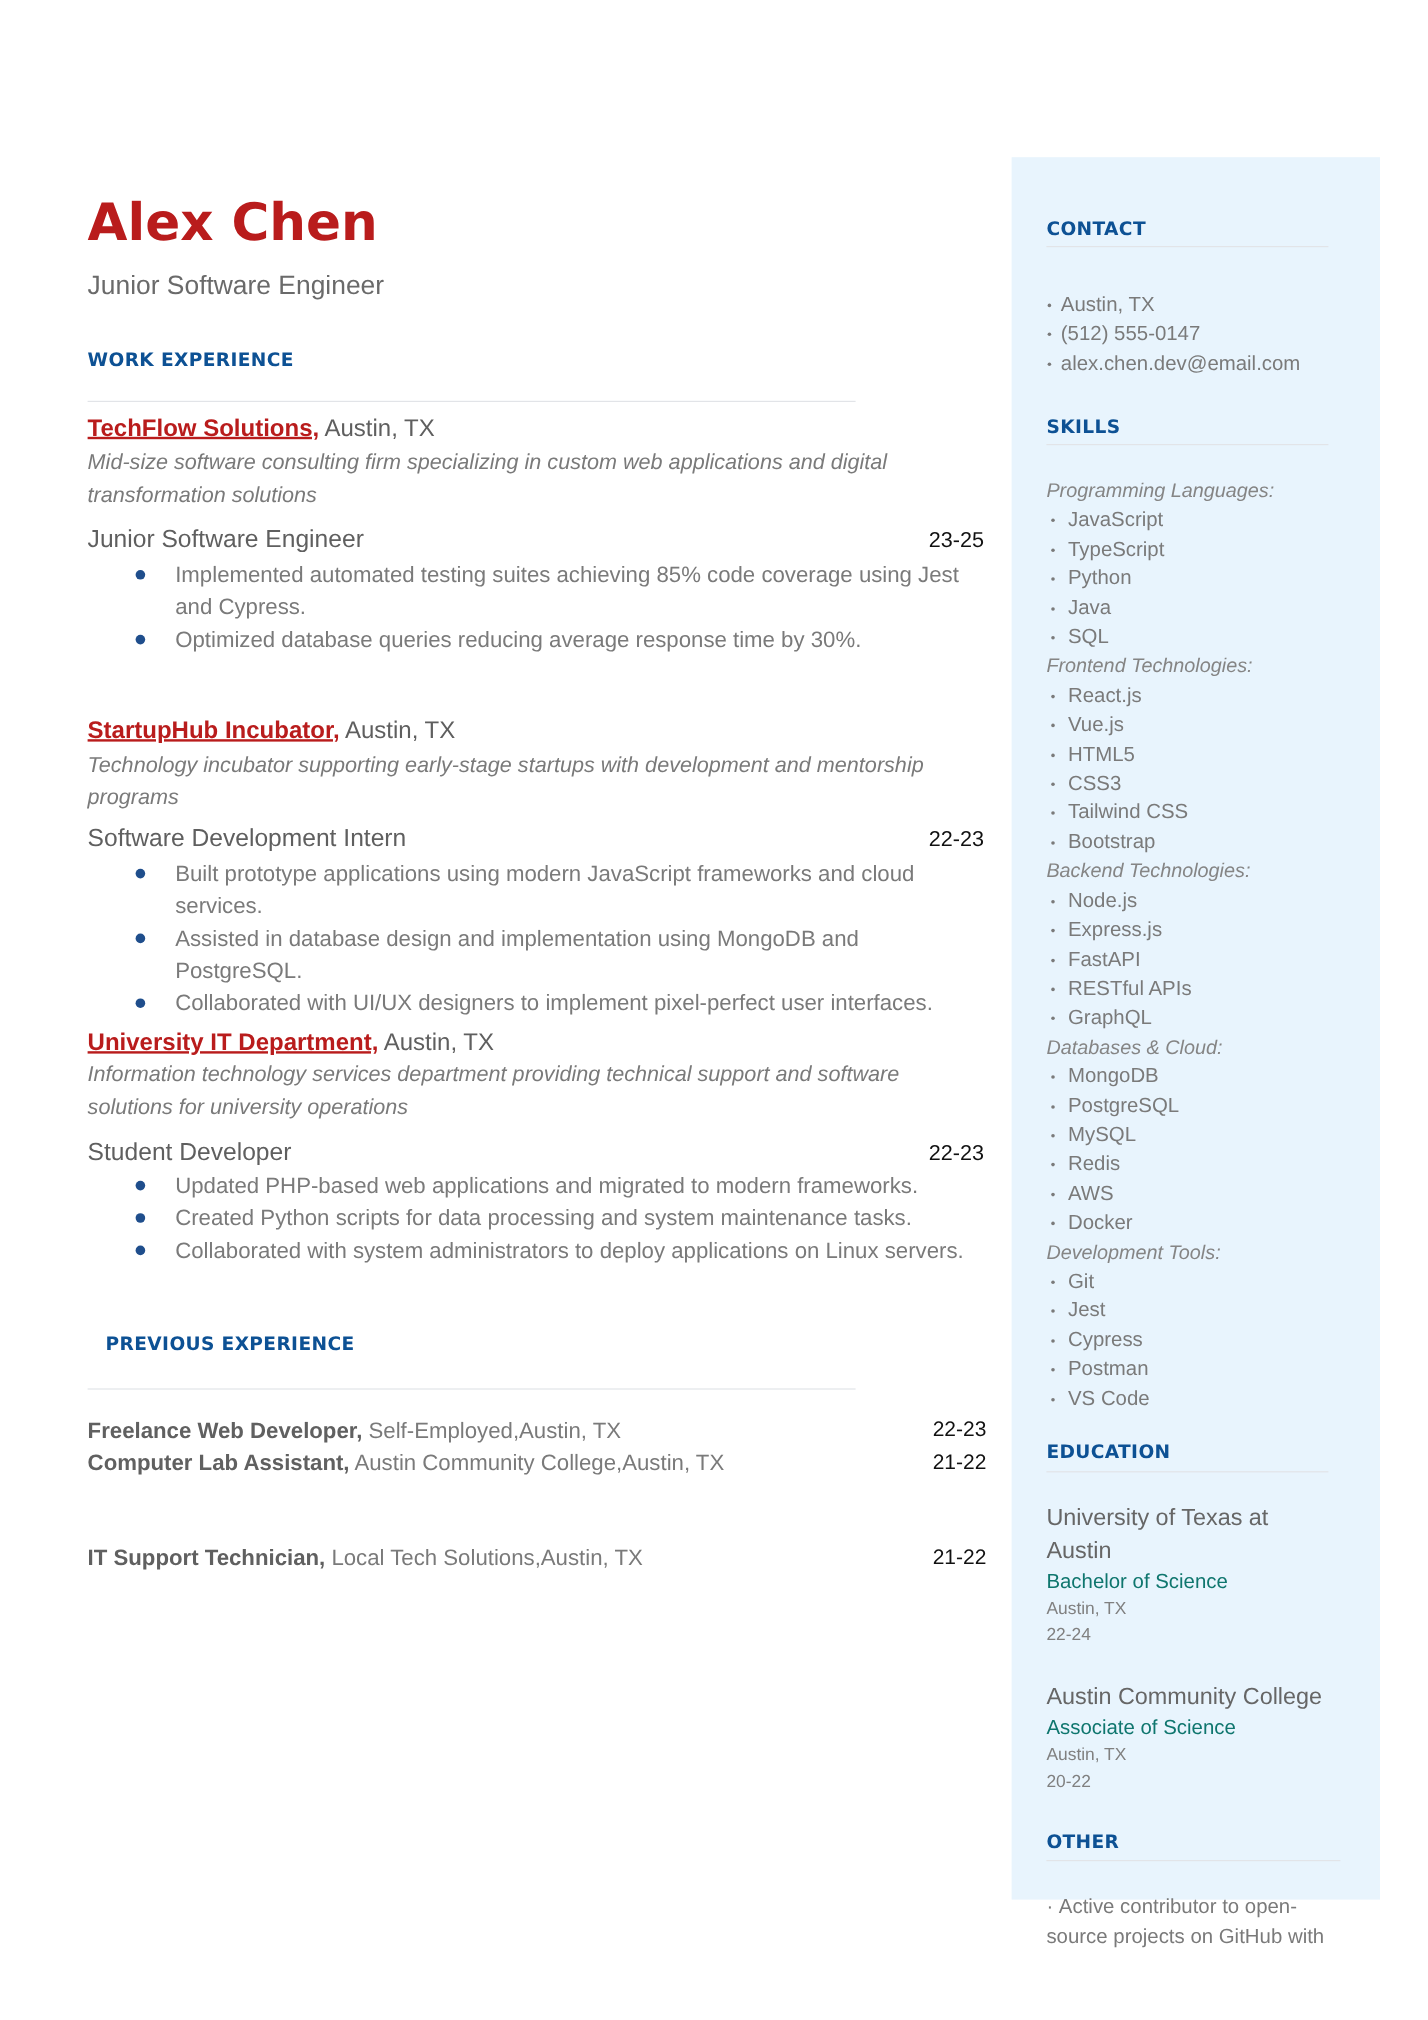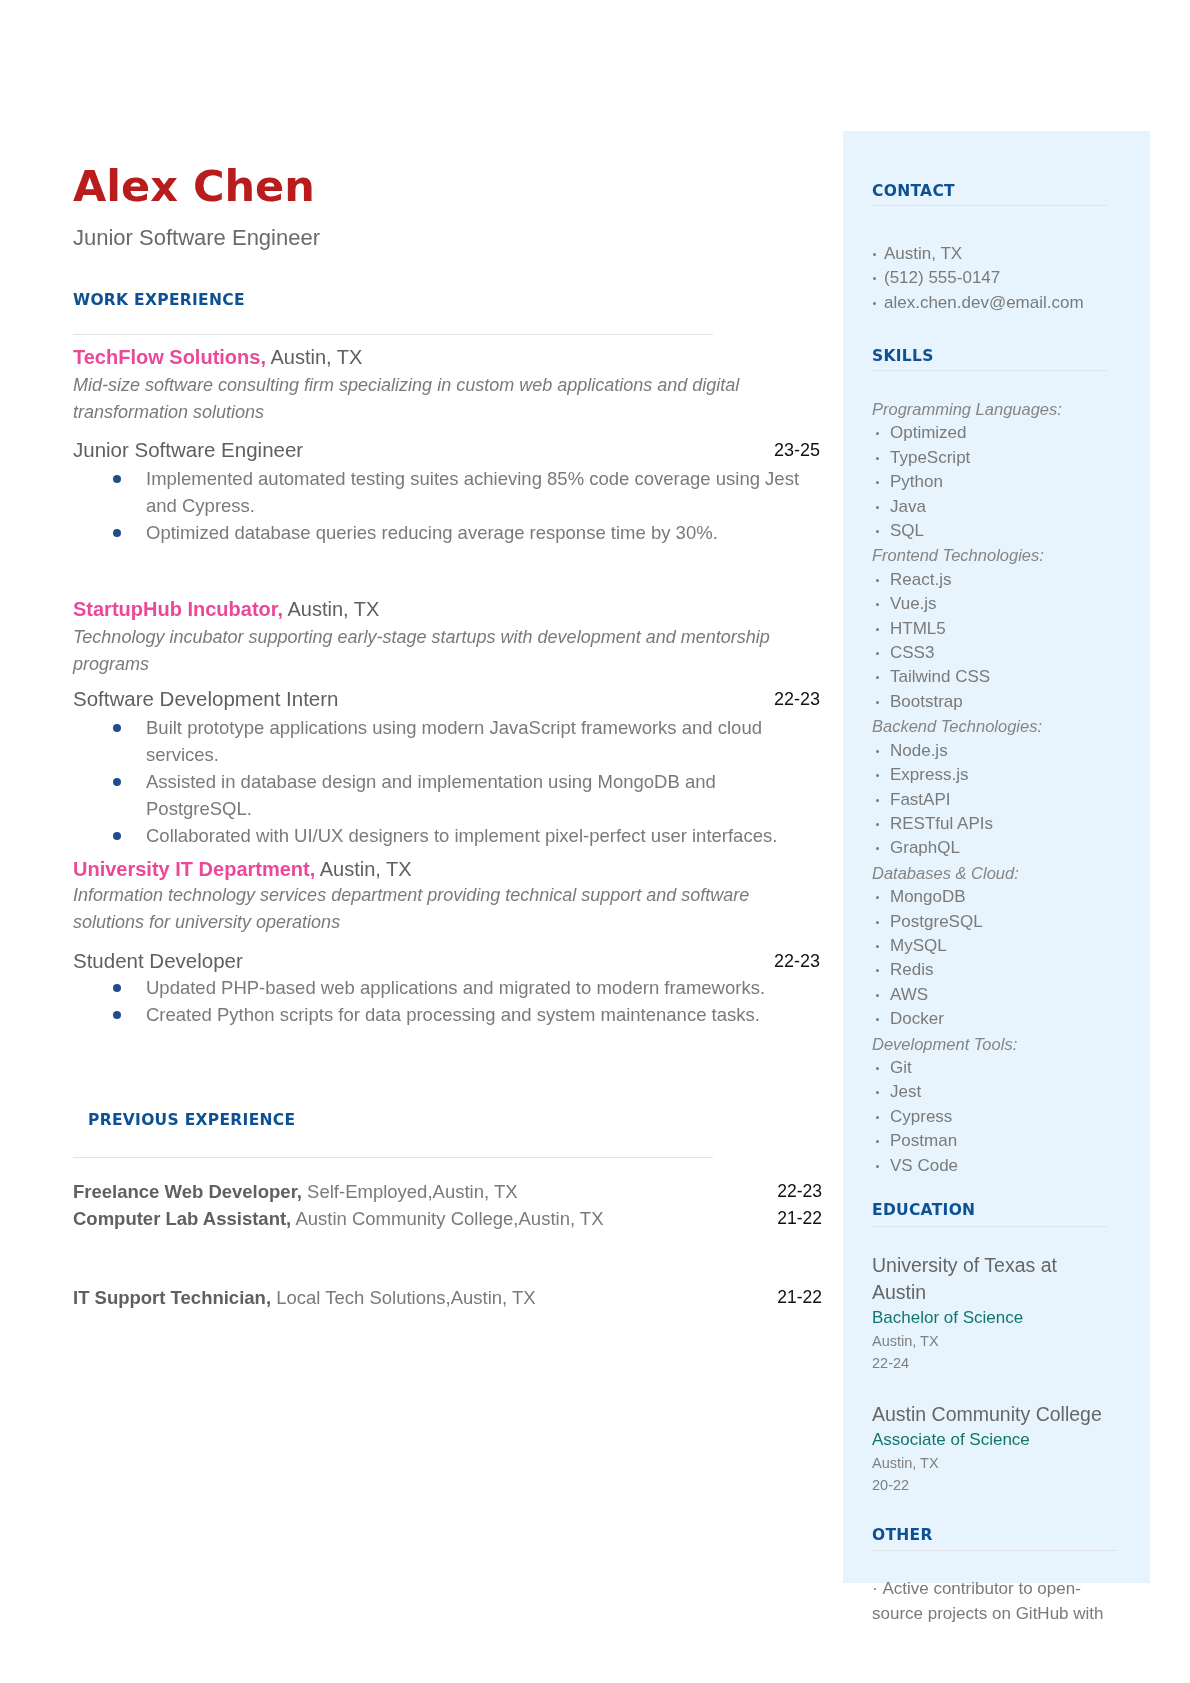--- a/index.html
+++ b/index.html
@@ -6,21 +6,21 @@
   body { width: 1190px; height: 1683px; position: relative; overflow: hidden;
          font-family: "Liberation Sans", sans-serif; color: #666666; }
   .abs { position: absolute; white-space: nowrap; }
   .name { left: 73px; top: 160px; font-family: "DejaVu Sans", sans-serif; font-weight: bold;
           font-size: 43px; color: #b91c1c; letter-spacing: 0px; line-height: 52px; }
   .subtitle { left: 73px; top: 223px; font-size: 22px; color: #6a6a6a; line-height: 30px; }
   .sec-title { font-family: "DejaVu Sans", sans-serif; font-weight: bold; font-size: 15.5px;
                color: #0d5194; letter-spacing: 0.3px; line-height: 20px; }
   .divider { position: absolute; height: 1px; background: #e2e4e8; }
   .co { font-size: 20px; color: #5f5f5f; line-height: 26px; }
-  .co b { color: #ec4899; }
+  .co b { color: #b91c1c; text-decoration: underline; }
   .desc { font-size: 18px; font-style: italic; color: #7a7a7a; line-height: 27px; white-space: normal; width: 740px; }
   .role { font-size: 20.5px; color: #5f5f5f; line-height: 26px; }
   .date { font-size: 18px; color: #111111; line-height: 26px; text-align: right; }
   .bullets { left: 100px; width: 722px; margin: 0; padding: 0; list-style: none; }
   .bullets li { position: relative; padding-left: 46px; font-size: 18.5px; color: #7a7a7a; line-height: 27px; }
   .bullets li .dot { position: absolute; left: 13px; top: 10px; width: 8px; height: 8px; border-radius: 50%; background: #1f4e8c; }
   .prev-row { left: 73px; width: 749px; font-size: 18.5px; color: #7a7a7a; line-height: 27px; }
   .prev-row b { color: #606060; }
   .prev-row .pdate { position: absolute; right: 0; top: 0; color: #111111; font-size: 17.5px; }
   .sidebar { position: absolute; left: 843px; top: 131px; width: 307px; height: 1452px; background: #e8f4fd; }
@@ -64,20 +64,21 @@
   <li><span class="dot"></span><span>Collaborated with UI/UX designers to implement pixel-perfect user interfaces.</span></li>
 </ul>
 
 <div class="abs co" style="left:73px; top:856px;"><b>University IT Department,</b><span> Austin, TX</span></div>
 <div class="abs desc" style="left:73px; top:882px;">Information technology services department providing technical support and software solutions for university operations</div>
 <div class="abs role" style="left:73px; top:948px;">Student Developer</div>
 <div class="abs date" style="right:370px; top:948px;">22-23</div>
 <ul class="abs bullets" style="top:974px; white-space:normal;">
   <li><span class="dot"></span><span>Updated PHP-based web applications and migrated to modern frameworks.</span></li>
   <li><span class="dot"></span><span>Created Python scripts for data processing and system maintenance tasks.</span></li>
+  <li><span class="dot"></span><span>Collaborated with system administrators to deploy applications on Linux servers.</span></li>
 </ul>
 
 <div class="abs sec-title" style="left:88px; top:1110px;">PREVIOUS EXPERIENCE</div>
 <div class="divider" style="left:73px; top:1157px; width:640px;"></div>
 <div class="abs prev-row" style="top:1178px;"><b>Freelance Web Developer,</b><span> Self-Employed,Austin, TX</span><span class="pdate">22-23</span></div>
 <div class="abs prev-row" style="top:1205px;"><b>Computer Lab Assistant,</b><span> Austin Community College,Austin, TX</span><span class="pdate">21-22</span></div>
 <div class="abs prev-row" style="top:1284px;"><b>IT Support Technician,</b><span> Local Tech Solutions,Austin, TX</span><span class="pdate">21-22</span></div>
 
 <div class="sidebar"></div>
 
@@ -86,21 +87,21 @@
 <div class="abs sb" style="top:223px;">
   <div class="sb-line"><span class="sdot"></span><span>Austin, TX</span></div>
   <div class="sb-line"><span class="sdot"></span><span>(512) 555-0147</span></div>
   <div class="sb-line"><span class="sdot"></span><span>alex.chen.dev@email.com</span></div>
 </div>
 
 <div class="abs sec-title sb" style="top:327px;">SKILLS</div>
 <div class="divider" style="left:872px; top:370px; width:235px;"></div>
 <div class="abs sb" style="top:378px;" id="skills-list">
     <div class="sb-cat">Programming Languages:</div>
-    <div class="sb-item"><span class="sdot"></span><span>Optimized</span></div>
+    <div class="sb-item"><span class="sdot"></span><span>JavaScript</span></div>
     <div class="sb-item"><span class="sdot"></span><span>TypeScript</span></div>
     <div class="sb-item"><span class="sdot"></span><span>Python</span></div>
     <div class="sb-item"><span class="sdot"></span><span>Java</span></div>
     <div class="sb-item"><span class="sdot"></span><span>SQL</span></div>
     <div class="sb-cat">Frontend Technologies:</div>
     <div class="sb-item"><span class="sdot"></span><span>React.js</span></div>
     <div class="sb-item"><span class="sdot"></span><span>Vue.js</span></div>
     <div class="sb-item"><span class="sdot"></span><span>HTML5</span></div>
     <div class="sb-item"><span class="sdot"></span><span>CSS3</span></div>
     <div class="sb-item"><span class="sdot"></span><span>Tailwind CSS</span></div>

